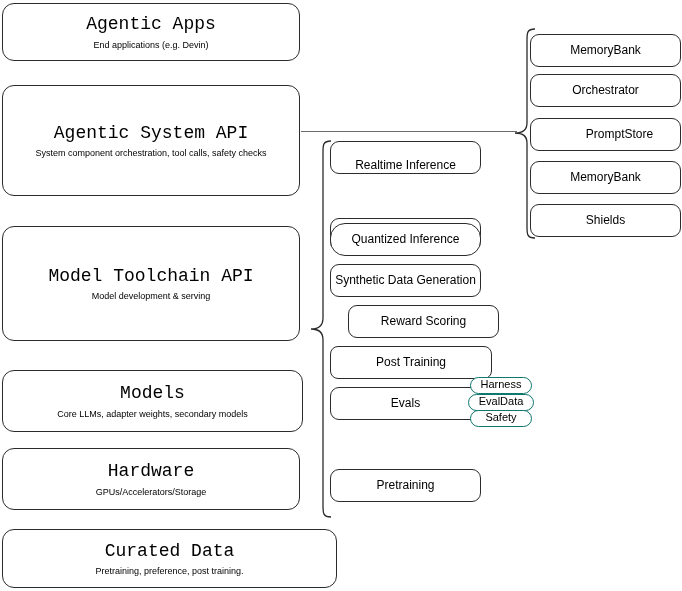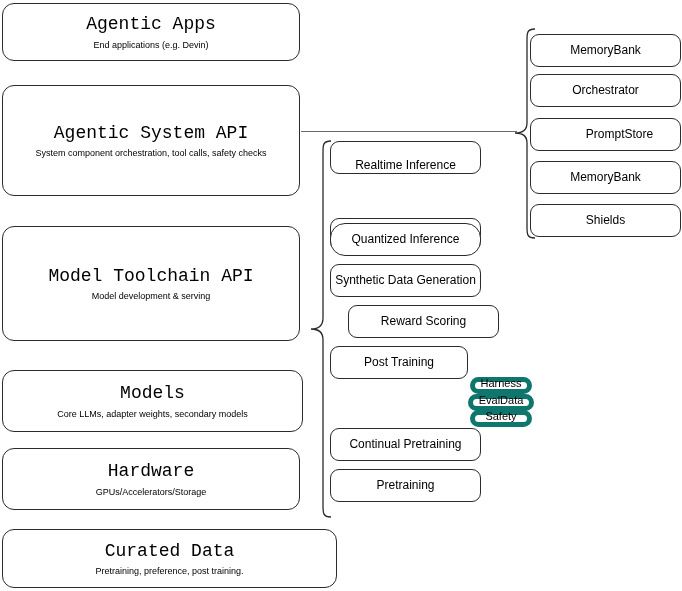--- a/index.html
+++ b/index.html
@@ -52,25 +52,25 @@
   .item-box {
     border-radius: 9px;
     height: 33px;
   }
   .item-box .title { font-size: 12px; }
 
   
   .pill {
     position: absolute;
     box-sizing: border-box;
-    border: 5px solid #0f766e;
+    border: 1px solid #0f766e;
     border-radius: 999px;
     background: #ffffff;
     display: flex;
-    align-items: flex-end;
+    align-items: flex-start;
     justify-content: center;
     font-size: 11px;
     white-space: nowrap;
     z-index: 5;
   }
 
   
   .connector {
     position: absolute;
     background: #6b6b6b;
@@ -137,28 +137,28 @@
   </div>
 
   <div class="box item-box" style="left:330px; top:264px; width:151px;">
     <div class="title">Synthetic Data Generation</div>
   </div>
 
   <div class="box item-box" style="left:330px; top:305px; width:151px;margin-left:18px;">
     <div class="title">Reward Scoring</div>
   </div>
 
-  <div class="box item-box" style="left:330px; top:346px; width:138px;">
+  <div class="box item-box" style="left:330px; top:346px; width:162px;border-radius:8px;">
     <div class="title">Post Training</div>
   </div>
 
+  <div class="box item-box" style="left:330px; top:387px; width:151px;">
+    <div class="title">Evals</div>
+  </div>
 
-  <div class="box item-box" style="left:330px; top:428px; width:151px;">
-    <div class="title">Continual Pretraining</div>
-  </div>
 
   <div class="box item-box" style="left:330px; top:469px; width:151px;">
     <div class="title">Pretraining</div>
   </div>
 
   <div class="pill" style="left:470px; top:377px; width:62px; height:17px;">
     <span>Harness</span>
   </div>
 
   <div class="pill" style="left:468px; top:394px; width:66px; height:17px;">

